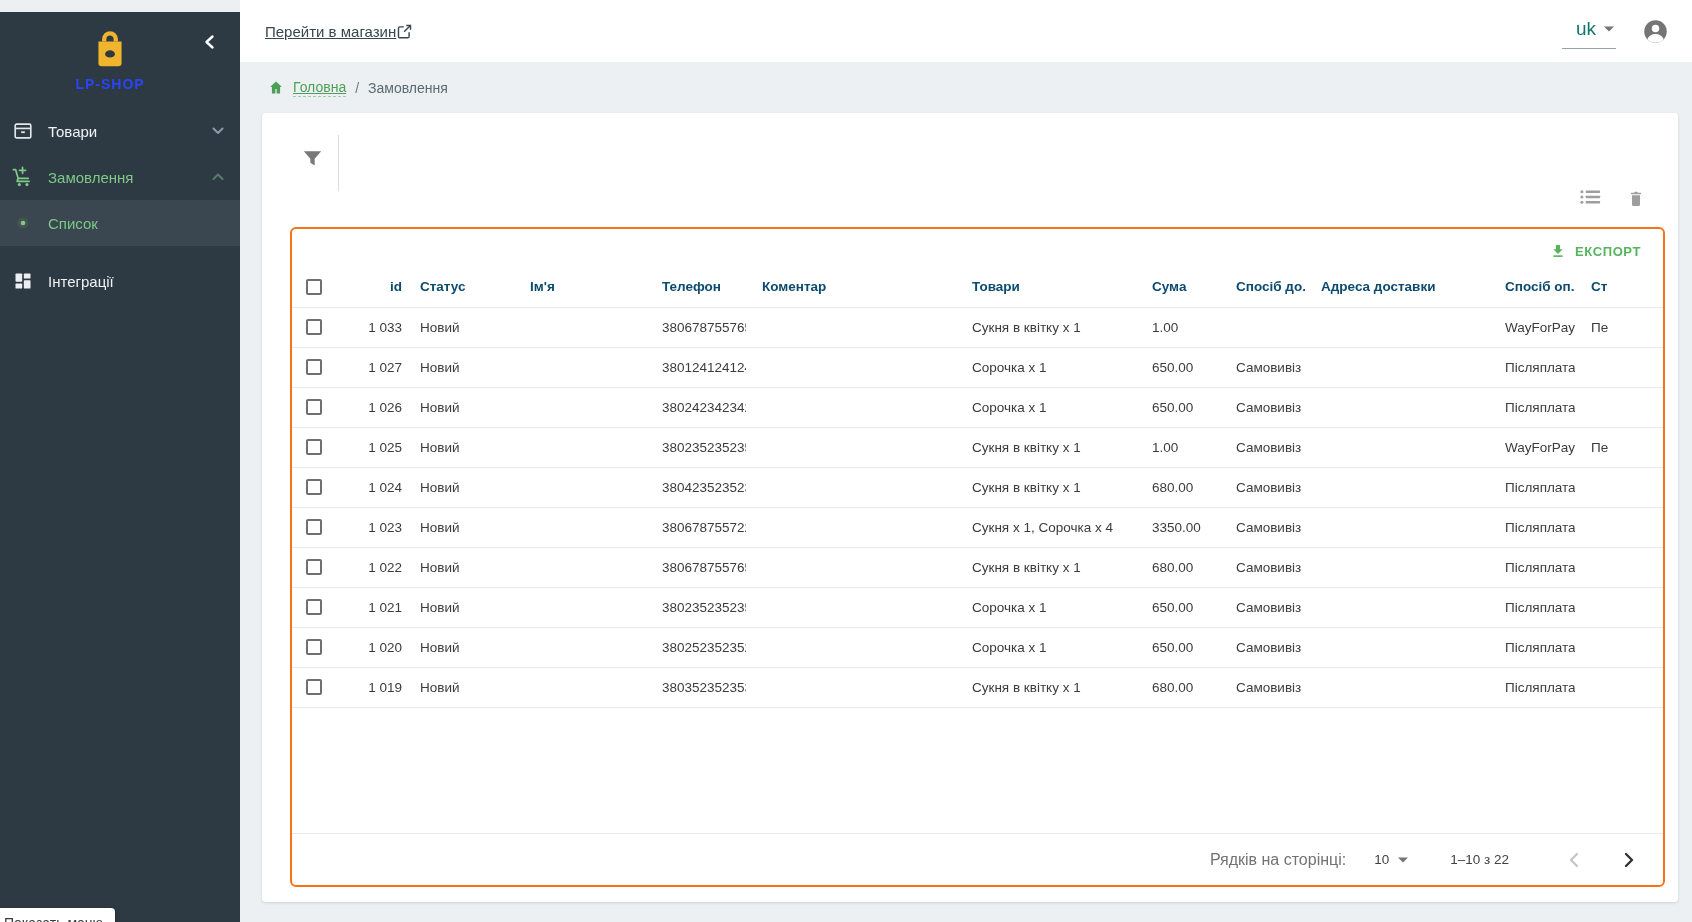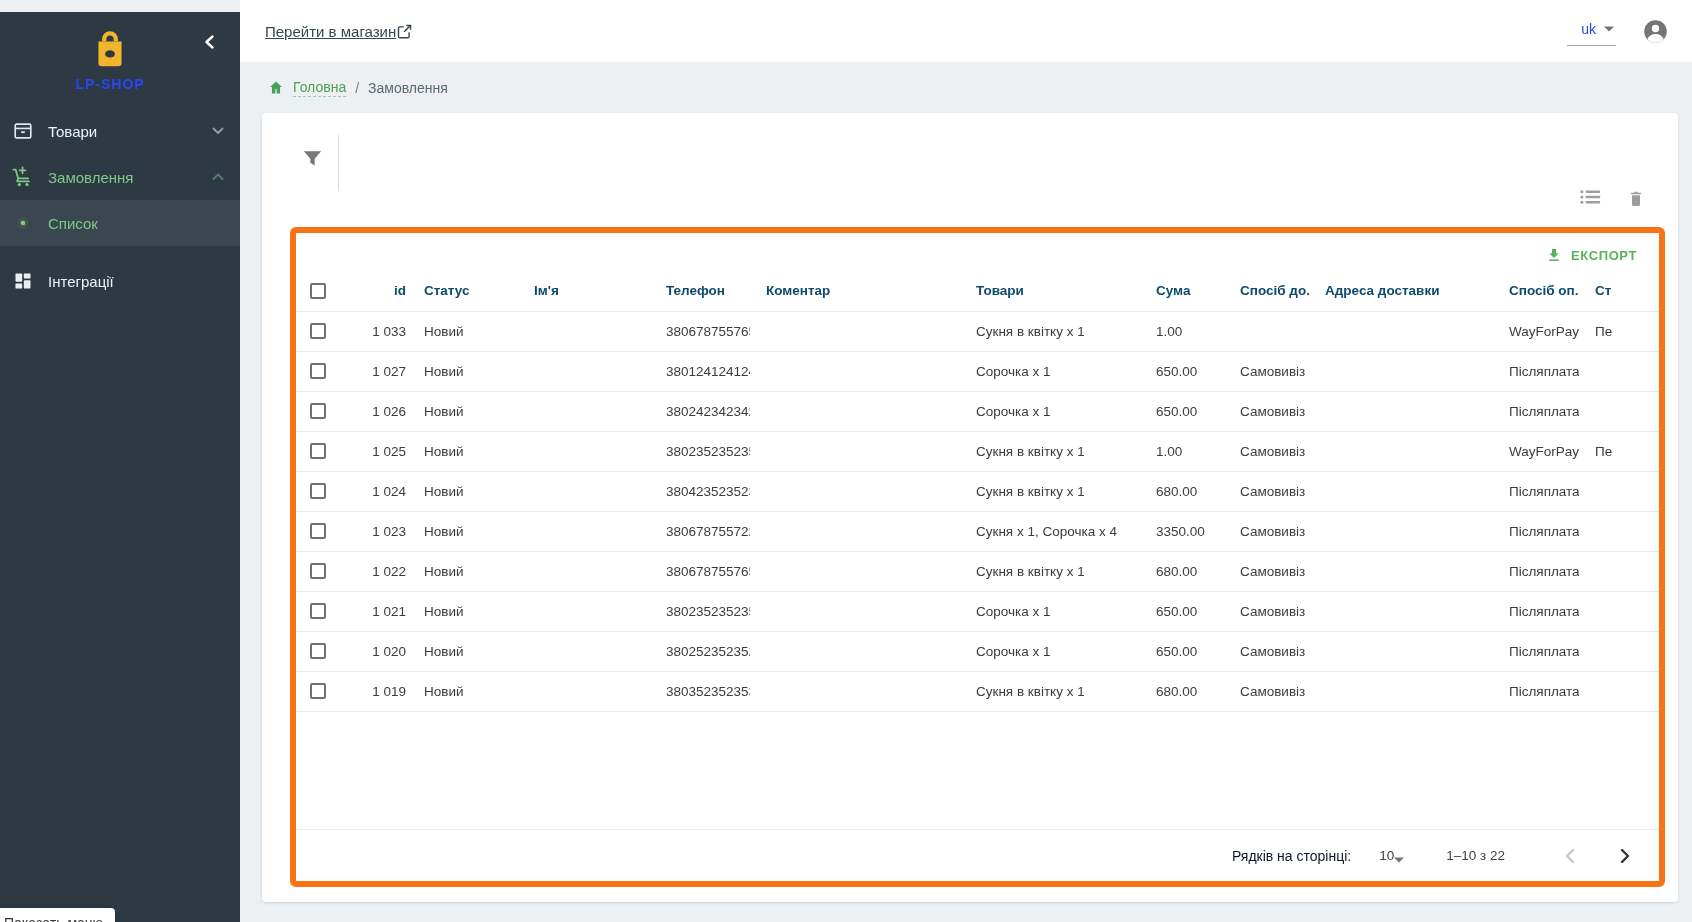--- a/index.html
+++ b/index.html
@@ -27,67 +27,67 @@
 
   
   .main { margin-left:240px; height:922px; display:flex; flex-direction:column; }
   .topbar { height:62px; background:#ffffff; display:flex; align-items:center;
             padding:0 23px 0 25px; flex:0 0 62px; }
   .store-link { display:flex; align-items:center; cursor:pointer; }
   .store-link span { font-size:15px; color:#37474f; text-decoration:underline; }
   .topbar-right { margin-left:auto; display:flex; align-items:center; gap:26px; }
   .lang-select { display:flex; align-items:center; gap:8px; padding:4px 2px 8px 14px;
                  border-bottom:1px solid #9aa2a6; cursor:pointer; }
-  .lang-select span { font-size:14px; color:#1d4ed8; }
+  .lang-select span { font-size:19px; color:#0f766e; }
   .avatar-btn { cursor:pointer; display:flex; }
 
   .content { flex:1; position:relative; }
   .breadcrumb { height:51px; display:flex; align-items:center; padding-left:28px; gap:9px; }
   .breadcrumb .bc-home { display:flex; }
   .bc-link { font-size:14px; color:#4c9f57; border-bottom:1px dashed #9fcda6;
-             padding-bottom:1px; cursor:pointer; }
+             padding-bottom:1px; cursor:pointer;text-decoration:underline; }
   .bc-sep { font-size:14px; color:#6b7b84; }
   .bc-current { font-size:14px; color:#5a6b74; }
 
   
   .outer-card { position:absolute; left:22px; top:51px; width:1416px; height:789px;
                 background:#ffffff; border-radius:4px;
                 box-shadow:0 1px 3px rgba(0,0,0,0.12); }
   .filter-zone { position:relative; height:114px; }
   .funnel { position:absolute; left:41px; top:36px; }
   .filter-caret-line { position:absolute; left:76px; top:22px; width:1px; height:56px;
                        background:#d9dcde; }
   .mini-icons { position:absolute; right:34px; top:76px; display:flex; gap:27px; }
   .mini-icons .mi { cursor:pointer; display:flex; }
 
   
   .inner-card { position:absolute; left:28px; top:114px; width:1375px; height:660px;
-                border:6px solid #f97316; border-radius:6px; overflow:hidden;
+                border:2px solid #f97316; border-radius:6px; overflow:hidden;
                 display:flex; flex-direction:column; background:#fff; }
   .export-bar { flex:0 0 38px; display:flex; align-items:center; justify-content:flex-end;
                 padding:6px 16px 0 0; }
   .export-btn { display:flex; align-items:center; gap:9px; cursor:pointer;
                 padding:4px 6px; }
   .export-btn span { color:#57b45c; font-size:13px; font-weight:bold; letter-spacing:.6px; }
 
   table { border-collapse:collapse; table-layout:fixed; width:1403px; }
   th,td { height:40px; padding:0 0 0 16px; text-align:left; white-space:nowrap;
           overflow:hidden; border-bottom:1px solid #e9e9e9; }
   th { font-size:13.5px; color:#0c4a6e; font-weight:bold; }
   td { font-size:13.5px; color:#3c3c3c; }
   th.cb-cell, td.cb-cell { padding:0 0 0 14px; }
   th.col-id, td.col-id { text-align:right; padding:0 2px 0 0; }
   .checkbox { width:16px; height:16px; border:2px solid #6f6f6f; border-radius:2px;
               cursor:pointer; background:#fff; }
   .filler { flex:1; }
 
   .pagination { flex:0 0 52px; border-top:1px solid #e9e9e9; display:flex;
                 align-items:center; justify-content:flex-end; padding-right:20px; gap:0; }
-  .pg-label { font-size:14px; color:#0f172a; margin-right:28px; }
-  .pg-select { display:flex; align-items:flex-end; gap:0; cursor:pointer; margin-right:42px; }
+  .pg-label { font-size:16px; color:#737373; margin-right:28px; }
+  .pg-select { display:flex; align-items:center; gap:9px; cursor:pointer; margin-right:42px; }
   .pg-select span { font-size:13.5px; color:#424242; }
   .pg-range { font-size:13.5px; color:#424242; margin-right:50px; }
   .pg-nav { display:flex; align-items:center; gap:28px; }
   .pg-btn { width:28px; height:28px; display:flex; align-items:center;
             justify-content:center; cursor:pointer; }
 
   
   .menu-tooltip { position:fixed; left:-8px; top:908px; background:#ffffff;
                   border-radius:4px; box-shadow:0 1px 4px rgba(0,0,0,0.3);
                   padding:7px 12px; font-size:14px; color:#3a3a3a; z-index:9; }

